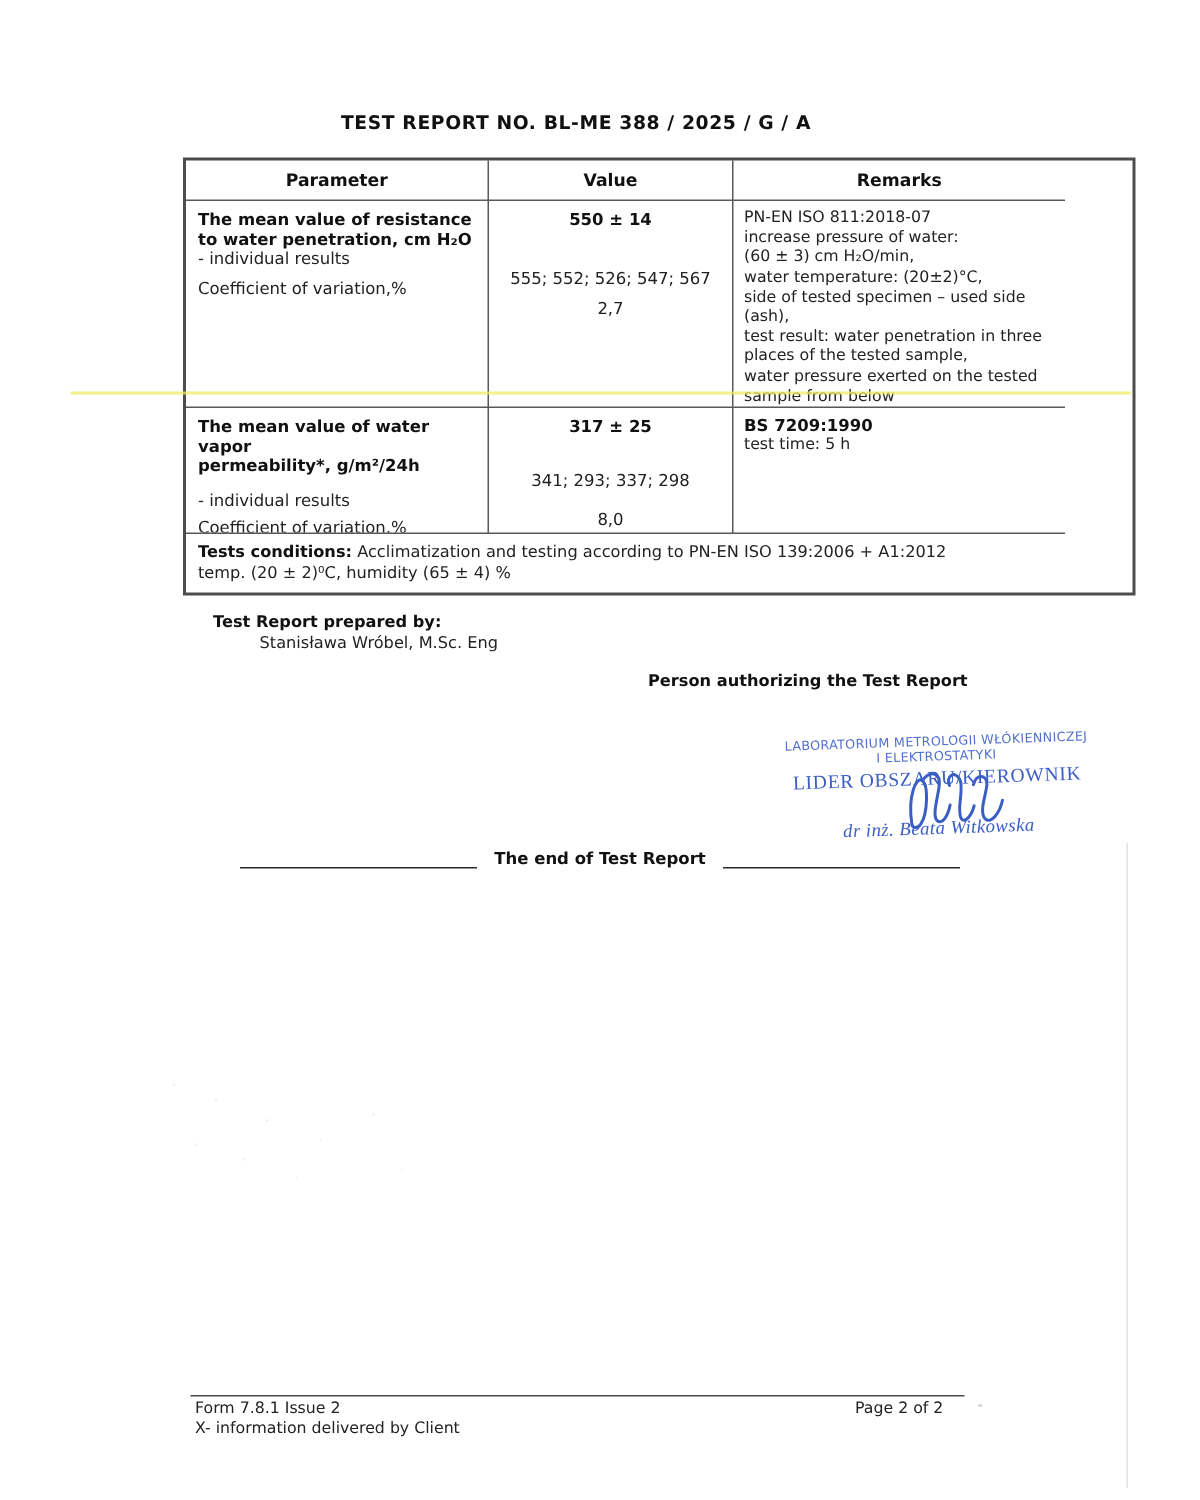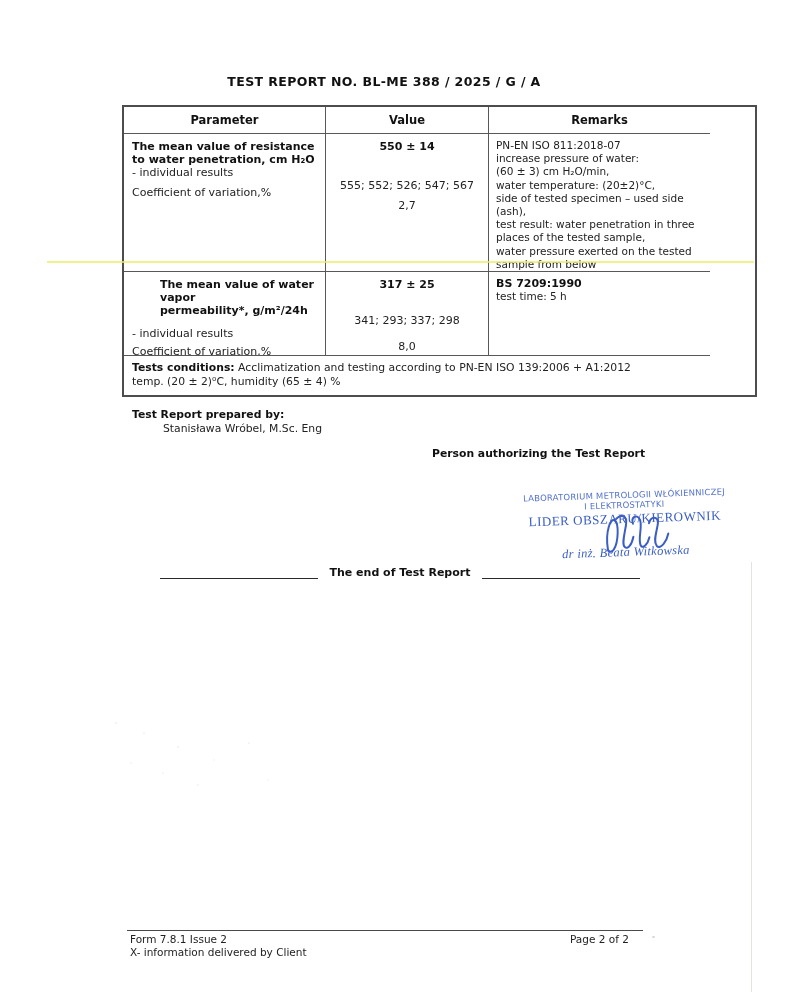--- a/index.html
+++ b/index.html
@@ -47,21 +47,21 @@
   .remarks-lines{white-space:pre-line;line-height:13.2px;color:#222;}
   .remarks-title{font-weight:bold;font-size:11px;line-height:13.2px;color:#111;}
   .conditions-cell{grid-column:1 / -1;padding:5px 8px;font-size:10.8px;line-height:13.5px;}
   .conditions-label{font-weight:bold;color:#111;}
   .conditions-text{white-space:pre-line;color:#222;}
 
   
   .highlighter-line{left:47px;top:261px;width:707px;height:2px;opacity:0.75;}
 
   
-  .prepared-by{left:132px;top:408px;font-size:10.8px;}
+  .prepared-by{left:142px;top:408px;font-size:10.8px;}
   .prepared-by .lbl{font-weight:bold;color:#111;}
   .prepared-by .nm{margin-top:1px;color:#222;margin-left:31px;}
 
   
   .authorizing{left:432px;top:447px;font-size:10.8px;font-weight:bold;color:#111;}
 
   
   .stamp{
     left:518px;top:490px;width:214px;text-align:center;
     transform:rotate(-2deg);color:#3b5ec5;
@@ -127,21 +127,21 @@
 water temperature: (20±2)°C,
 side of tested specimen – used side
 (ash),
 test result: water penetration in three
 places of the tested sample,
 water pressure exerted on the tested
 sample from below</div>
   </div>
 
   <div class="cell param-cell">
-    <div class="param-title" style="margin-bottom:10px;margin-left:28px;">The mean value of water vapor
+    <div class="param-title" style="margin-bottom:10px;">The mean value of water vapor
 permeability*, g/m²/24h</div>
     <div class="param-sub" style="margin-bottom:5px;">- individual results</div>
     <div class="param-sub">Coefficient of variation,%</div>
   </div>
   <div class="cell value-cell">
     <div class="value-main" style="margin-bottom:10px;">317 ± 25</div>
     <div class="value-sub" style="margin-bottom:13px;">341; 293; 337; 298</div>
     <div class="value-sub">8,0</div>
   </div>
   <div class="cell remarks-cell last-col">

